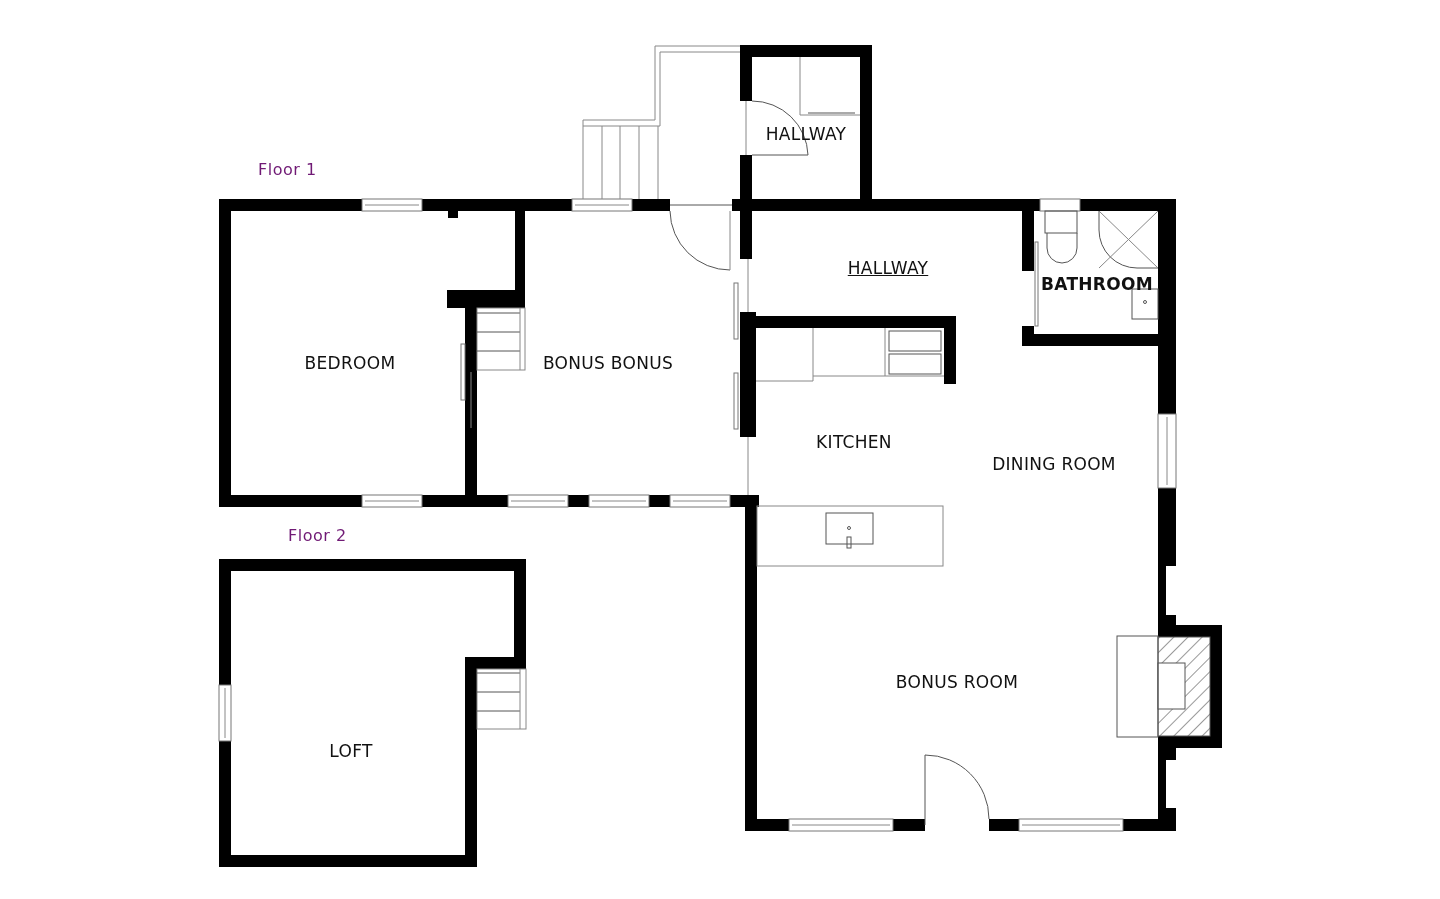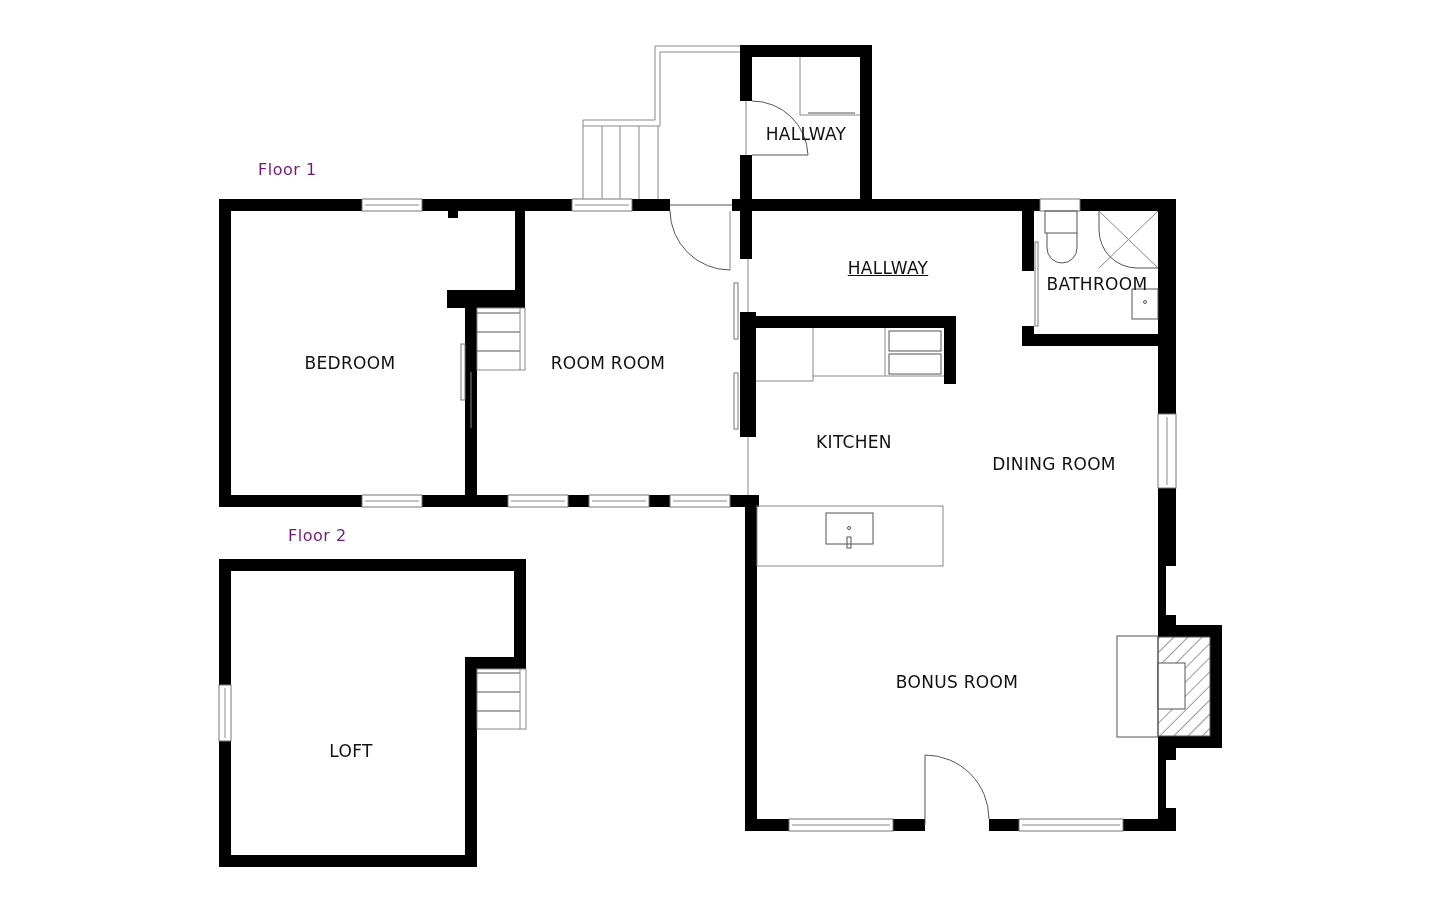--- a/index.html
+++ b/index.html
@@ -187,19 +187,19 @@
     <line class="thin" x1="477" y1="711" x2="520" y2="711"></line>
     <line class="thin2" x1="520" y1="669" x2="520" y2="729"></line>
   </g>
 </svg>
 
 <div class="floor-label" style="left:258px; top:160px;">Floor 1</div>
 <div class="floor-label" style="left:256px; top:526px;margin-left:32px;">Floor 2</div>
 
 <div class="label" style="left:806px; top:134px;">HALLWAY</div>
 <div class="label" style="left:888px; top:268px;text-decoration:underline;">HALLWAY</div>
-<div class="label" style="left:1097px; top:284px;">BATHROOM</div>
+<div class="label" style="left:1097px; top:284px;font-weight:bold;">BATHROOM</div>
 <div class="label" style="left:350px; top:363px;">BEDROOM</div>
-<div class="label" style="left:608px; top:363px;">ROOM ROOM</div>
+<div class="label" style="left:608px; top:363px;">BONUS BONUS</div>
 <div class="label" style="left:854px; top:442px;">KITCHEN</div>
 <div class="label" style="left:1054px; top:464px;">DINING ROOM</div>
 <div class="label" style="left:957px; top:682px;">BONUS ROOM</div>
 <div class="label" style="left:351px; top:723px;margin-top:28px;">LOFT</div>
 
 </body></html>

